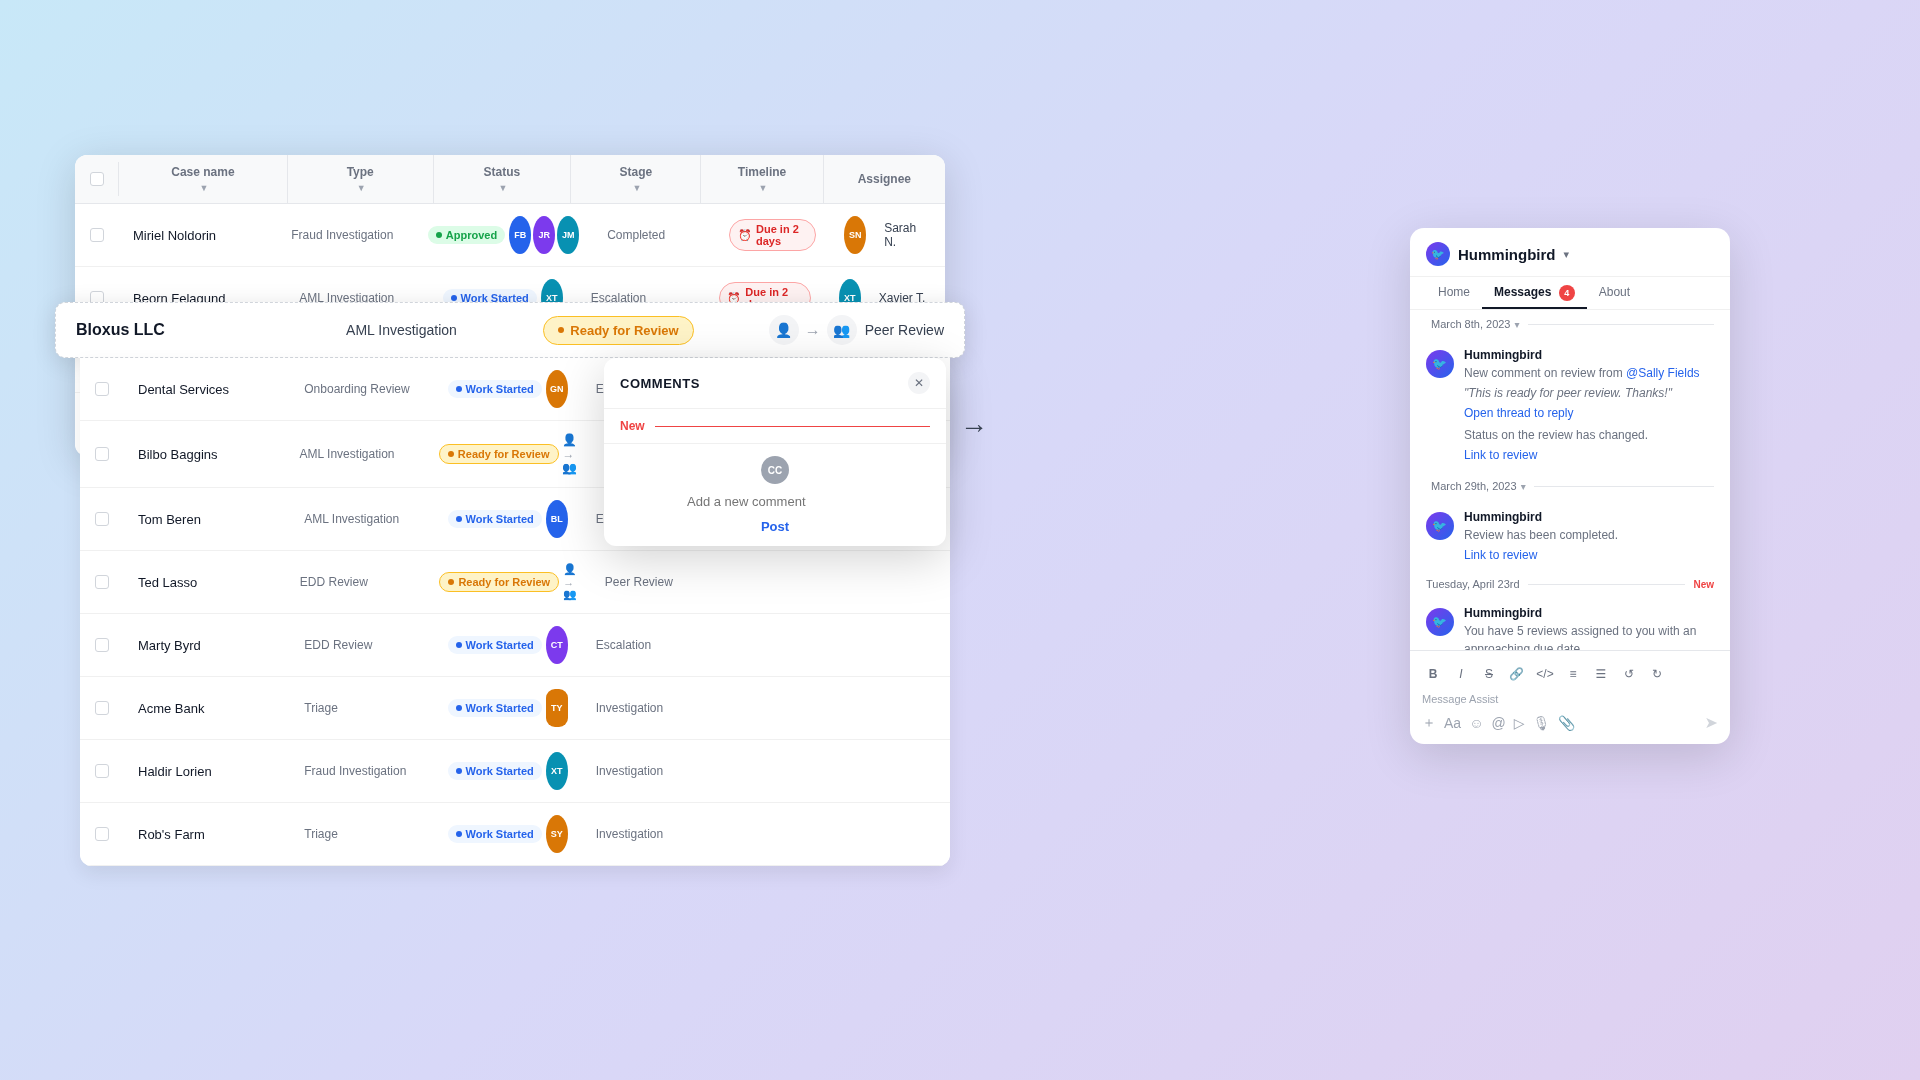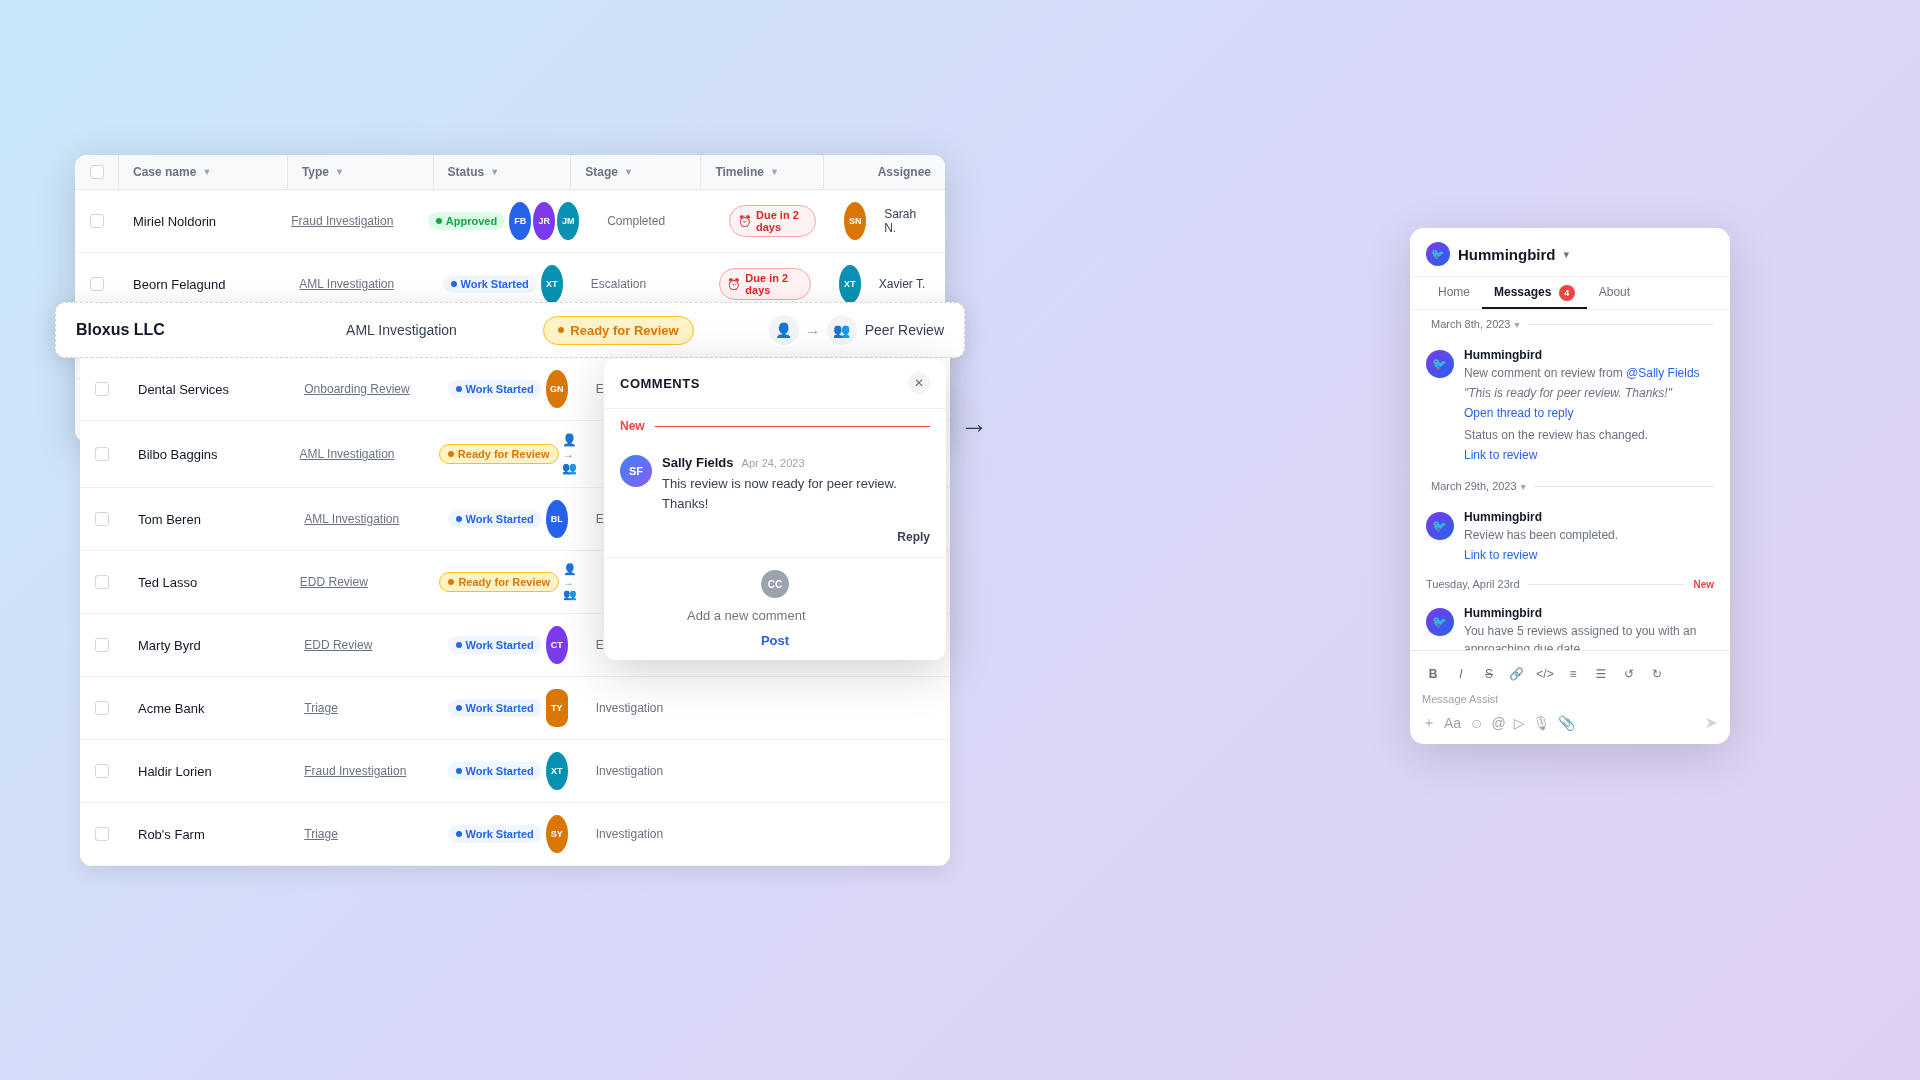--- a/index.html
+++ b/index.html
@@ -34,20 +34,21 @@
 
     .th {
       padding: 10px 14px;
       font-size: 12px;
       font-weight: 600;
       color: #6b7280;
       display: flex;
       align-items: center;
       gap: 4px;
       border-right: 1px solid #e5e7eb;
+      flex-direction: column;
     }
     .th:last-child { border-right: none; }
     .th-check { width: 44px; justify-content: center; }
     .th-case { flex: 1.8; }
     .th-type { flex: 1.5; }
     .th-status { flex: 1.4; }
     .th-stage { flex: 1.3; }
     .th-timeline { flex: 1.2; }
     .th-assignee { flex: 1.2; justify-content: flex-end; }
 
@@ -59,21 +60,21 @@
       background: #fff;
     }
 
     .td {
       padding: 4px 14px;
       font-size: 13px;
       color: #374151;
     }
     .td-check { width: 44px; display: flex; justify-content: center; }
     .td-case { flex: 1.8; font-weight: 500; color: #111827; font-size: 13px; }
-    .td-type { flex: 1.5; color: #6b7280; font-size: 12px; text-decoration: underline; }
+    .td-type { flex: 1.5; color: #6b7280; font-size: 12px; }
     .td-status { flex: 1.4; display: flex; align-items: center; gap: 4px; }
     .td-stage { flex: 1.3; font-size: 12px; color: #6b7280; }
     .td-timeline { flex: 1.2; }
     .td-assignee { flex: 1.2; display: flex; align-items: center; gap: 18px; font-size: 12px; color: #374151; }
 
     .checkbox {
       width: 14px; height: 14px;
       border: 1.5px solid #d1d5db;
       border-radius: 3px;
       background: #fff;
@@ -789,35 +790,20 @@
   <div class="comments-header">
     <span class="comments-title">COMMENTS</span>
     <div class="close-btn">✕</div>
   </div>
 
   <div class="comments-new-divider">
     <span class="new-label">New</span>
     <div class="divider-line"></div>
   </div>
 
-  <div class="comment-item">
-    <div class="comment-avatar">
-      <span>SF</span>
-    </div>
-    <div class="comment-body">
-      <div class="comment-meta">
-        <span class="comment-author">Sally Fields</span>
-        <span class="comment-date">Apr 24, 2023</span>
-      </div>
-      <div class="comment-text">This review is now ready for peer review. Thanks!</div>
-      <div style="margin-top:14px;text-align:right;">
-        <span class="reply-link">Reply</span>
-      </div>
-    </div>
-  </div>
 
   <div class="comment-input-area">
     <div class="comment-input-avatar">
       <span>CC</span>
     </div>
     <input class="comment-input" type="text" placeholder="Add a new comment" style="">
     <span class="post-btn">Post</span>
   </div>
 </div>
 

